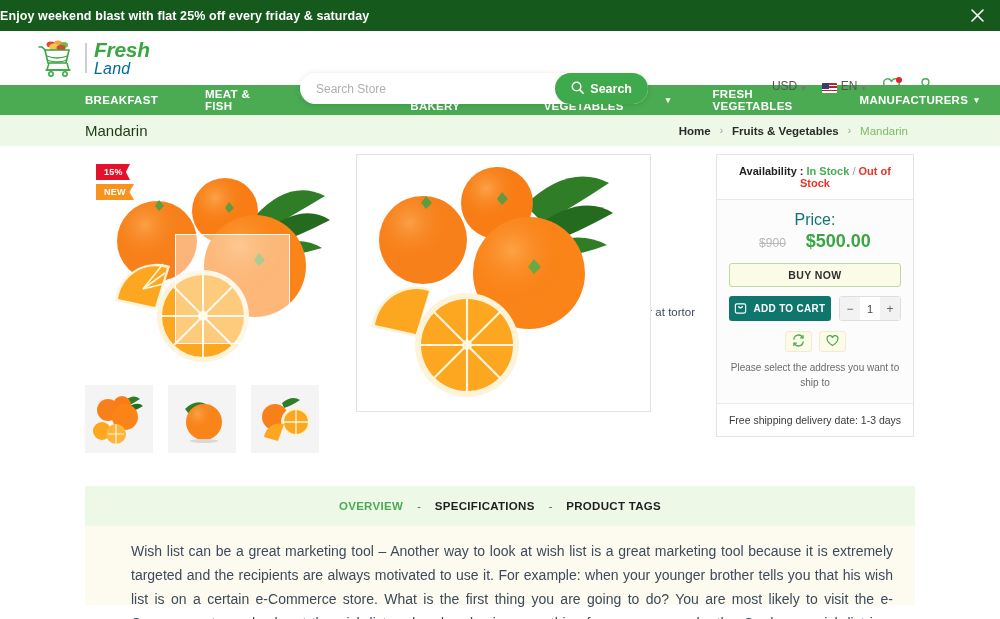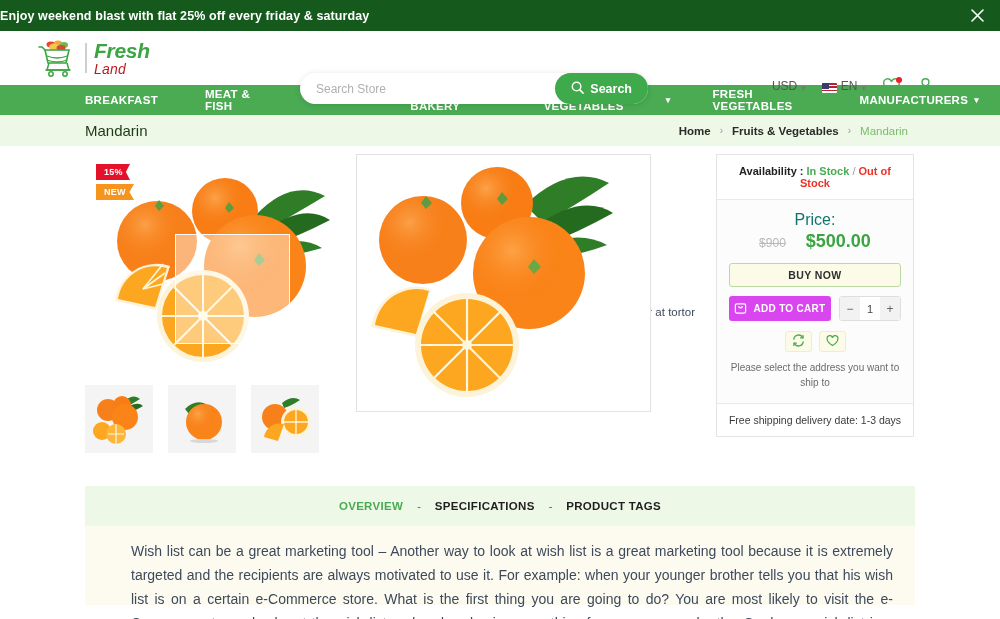--- a/index.html
+++ b/index.html
@@ -38,21 +38,21 @@
   }
   .logo { display: flex; align-items: center; gap: 7px; }
   .logo-cart { width: 40px; height: 42px; position: relative; }
   .logo-divider { width: 2px; height: 30px; background: #cfcfcf; }
   .logo-text { line-height: 1; }
   .logo-fresh {
     font-size: 21px; font-weight: bold; font-style: italic;
     color: #3aa541; display: block; letter-spacing: -.3px;
   }
   .logo-land {
-    font-size: 14px; color: #b91c1c; display: block;
+    font-size: 16px; color: #0369a1; display: block;
     font-style: italic; margin-top: 1px; letter-spacing: .2px;
   }
 
   .search-wrap {
     position: absolute; left: 300px; top: 42px;
     width: 348px; height: 31px;
     background: #fff; border-radius: 17px;
     box-shadow: 0 1px 6px rgba(0,0,0,.13);
     display: flex; align-items: center;
   }
@@ -190,21 +190,21 @@
   .price-old { font-size: 12px; color: #b8b8b8; text-decoration: line-through; }
   .price-new { font-size: 18px; font-weight: bold; color: #3aa541; }
   .buy-now {
     display: block; width: 100%; margin-top: 11px; height: 24px;
     background: #fbfbe8; border: 1px solid #bcd9a4; border-radius: 3px;
     color: #2e2e2e; font-size: 10.5px; font-weight: bold; letter-spacing: .4px;
     cursor: pointer; font-family: "Liberation Sans", sans-serif;
   }
   .cart-row { display: flex; align-items: center; gap: 8px; margin-top: 9px; }
   .add-cart {
-    flex: 1; height: 25px; background: #d946ef; border: none; border-radius: 3px;
+    flex: 1; height: 25px; background: #0f766e; border: none; border-radius: 3px;
     color: #fff; font-size: 10px; font-weight: bold; letter-spacing: .3px;
     cursor: pointer; display: flex; align-items: center; justify-content: center; gap: 6px;
     font-family: "Liberation Sans", sans-serif;
   }
   .stepper {
     display: flex; align-items: center; height: 25px;
     border: 1px solid #dedede; border-radius: 3px; background: #fff;
   }
   .step-btn {
     width: 20px; height: 23px; background: #f2f2f2; border: none;

